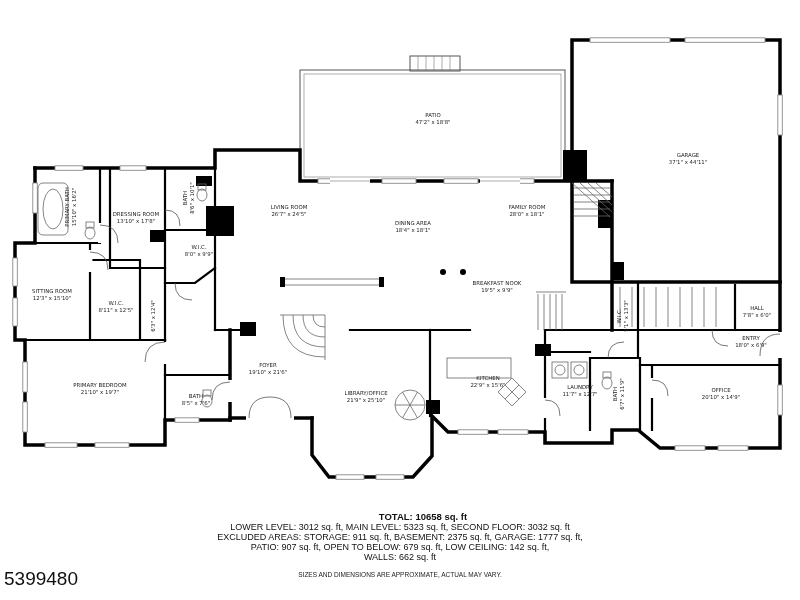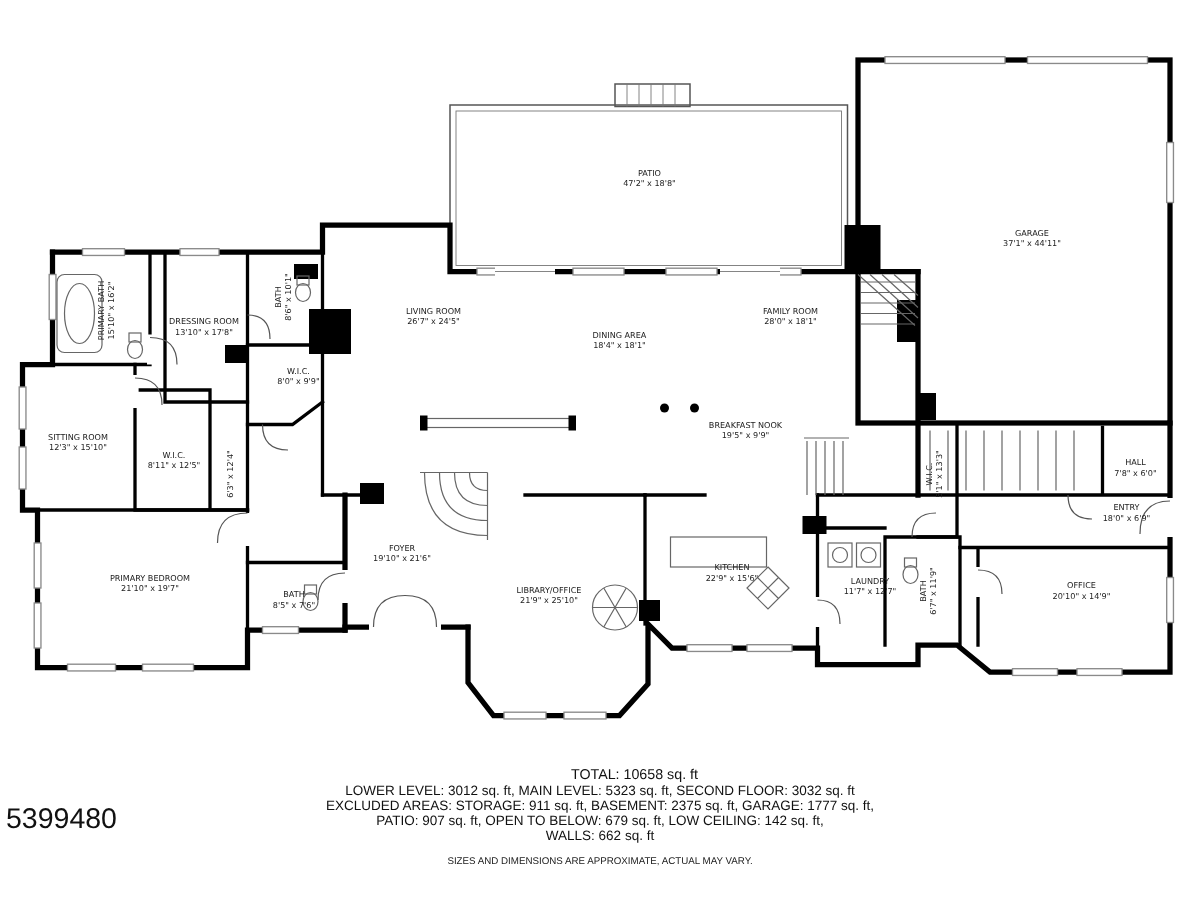--- a/index.html
+++ b/index.html
@@ -10,24 +10,24 @@
   .ext{fill:none;stroke:#000;stroke-width:3.5;stroke-linecap:square;}
   .int{fill:none;stroke:#000;stroke-width:2.2;stroke-linecap:square;}
   .thin{fill:none;stroke:#555;stroke-width:1;}
   .hair{fill:none;stroke:#777;stroke-width:.6;}
   .fix{fill:none;stroke:#666;stroke-width:.8;}
   .door{fill:none;stroke:#555;stroke-width:.8;}
   .blk{fill:#000;stroke:none;}
   .gap{fill:#fff;stroke:none;}
   .win{fill:#fff;stroke:#8a8a8a;stroke-width:.9;}
   #summary{position:absolute;left:0;top:512px;width:800px;text-align:center;color:#111;}
-  #summary .total{font-size:9.5px;font-weight:normal;line-height:10px;margin-left:46px;}
+  #summary .total{font-size:9.5px;font-weight:bold;line-height:10px;margin-left:46px;}
   #summary .line{font-size:9px;line-height:10px;}
   #summary .disclaimer{font-size:6.5px;margin-top:9px;color:#222;}
-  #watermark{position:absolute;left:4px;top:536px;font-size:19px;color:#111;}
+  #watermark{position:absolute;left:4px;top:568px;font-size:19px;color:#111;}
 </style>
 </head>
 <body>
 
 <div id="plan-wrap">
 <svg id="plan-svg" width="800" height="512" viewBox="0 0 800 512">
 
   <g>
     <rect class="thin" x="300" y="70" width="265" height="111"></rect>
     <rect class="hair" x="304" y="74" width="257" height="103"></rect>

